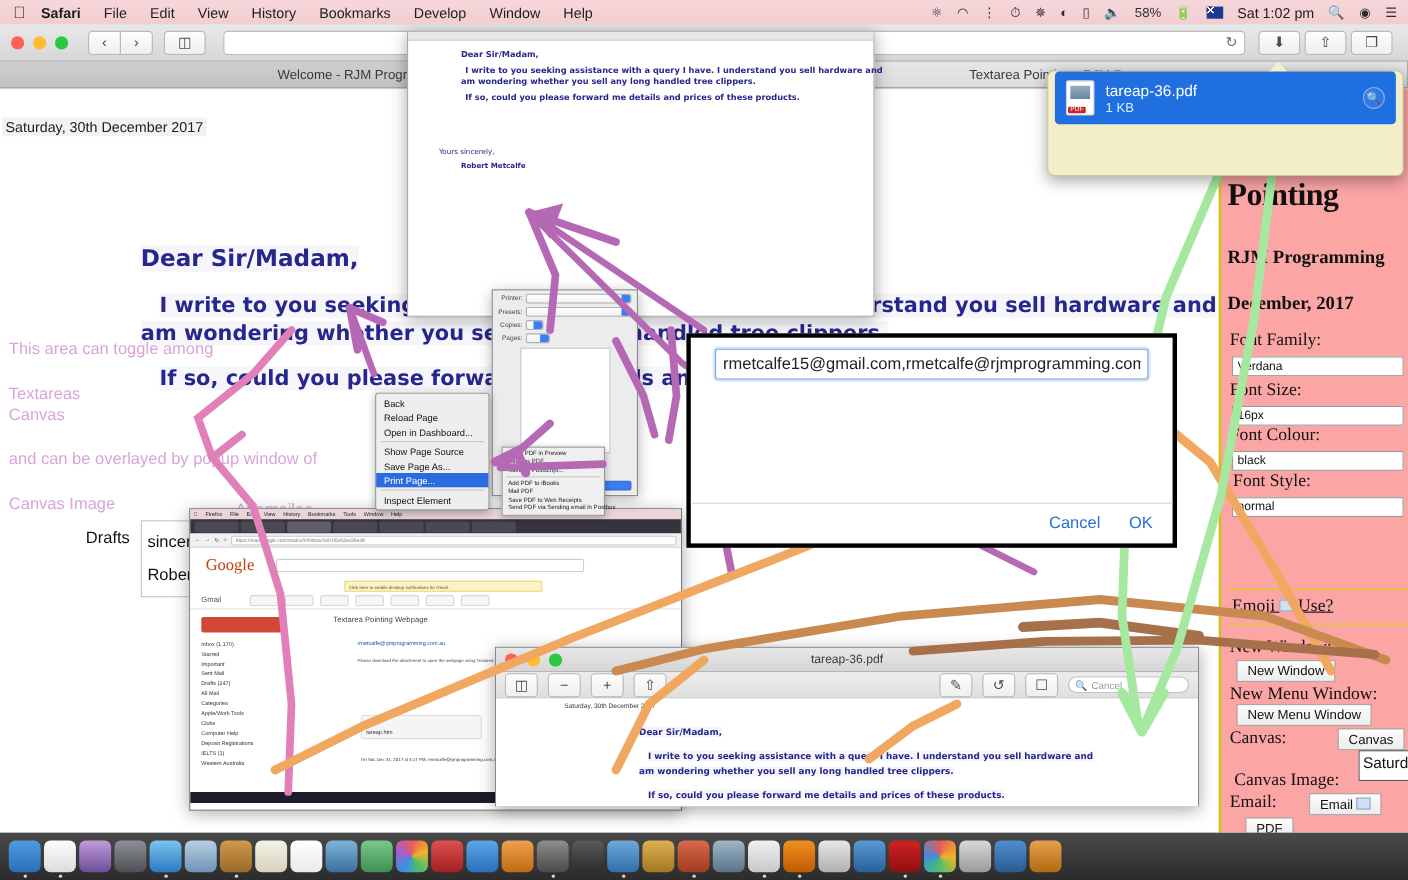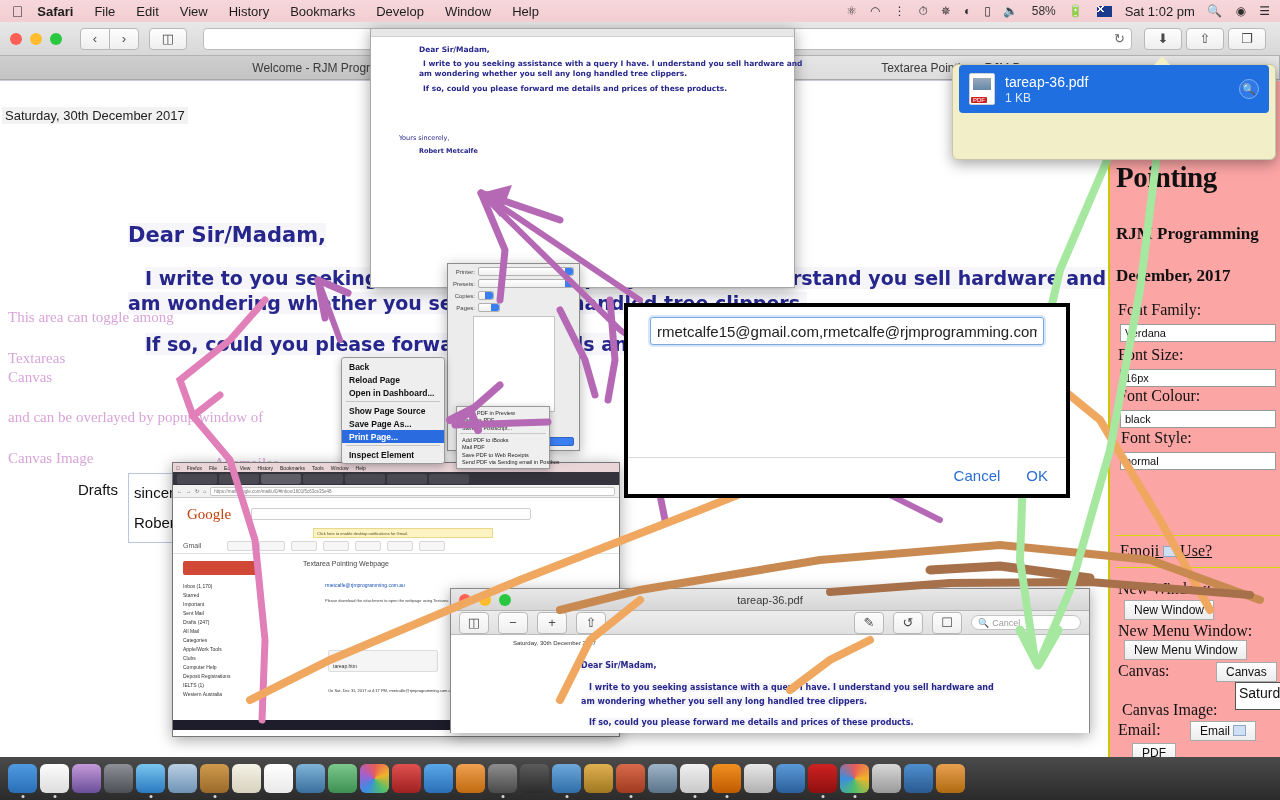--- a/index.html
+++ b/index.html
@@ -77,21 +77,21 @@
   .letter-line{
     position:absolute; font-family:"DejaVu Sans", sans-serif; font-weight:bold;
     color:#26268c; font-size:19px; background:rgba(238,238,245,0.55);
   }
   #ltr1{ left:128px; top:142px; font-size:21px; }
   #ltr2{ left:145px; top:186px; }
   #ltr3{ left:128px; top:211px; }
   #ltr4{ left:145px; top:252px; }
   .lilac{
     position:absolute; color:#d9a4d9; font-size:15px;
-    font-family:Liberation Serif, serif;
+    font-family:Liberation Sans, sans-serif;
   }
   #lil1{left:8px; top:228px;}
   #lil2{left:8px; top:269px;}
   #lil3{left:8px; top:288px;}
   #lil4{left:8px; top:328px;}
   #lil5{left:8px; top:369px;}
   #lil6{left:214px; top:374px;}
   #yours{
     position:absolute; left:78px; top:400px; font-size:15px; color:#111;
   }
@@ -150,21 +150,21 @@
      position:absolute; color:#26268c; font-weight:bold;
      font-family:"DejaVu Sans", sans-serif; font-size:7.5px; white-space:nowrap;
   }
   
   #ctxmenu{
     position:absolute; left:341px; top:357px; width:104px; z-index:30;
     background:#eeeeee; border:1px solid #9a9a9a; border-radius:3px;
     font-family:"Liberation Sans", sans-serif; font-size:8.5px; color:#111;
     padding:2px 0; box-shadow:0 2px 8px rgba(0,0,0,.3);
   }
-  #ctxmenu .it{padding:1.5px 7px; white-space:nowrap;font-weight:bold;}
+  #ctxmenu .it{padding:1.5px 7px; white-space:nowrap;}
   #ctxmenu .it.sel{background:#2a6ce0;color:#fff;}
   #ctxmenu .sep{height:1px;background:#c6c6c6;margin:2px 4px;}
   
   #printdlg{
     position:absolute; left:447px; top:263px; width:133px; height:188px; z-index:25;
     background:#ececec; border:1px solid #8d8d8d; box-shadow:0 3px 12px rgba(0,0,0,.3);
     font-size:6px; font-family:"Liberation Sans",sans-serif; color:#333;
   }
   #printdlg .row{display:flex;align-items:center;gap:3px;margin:3px 5px;}
   #printdlg .row .lb{width:22px;text-align:right;color:#444;}

